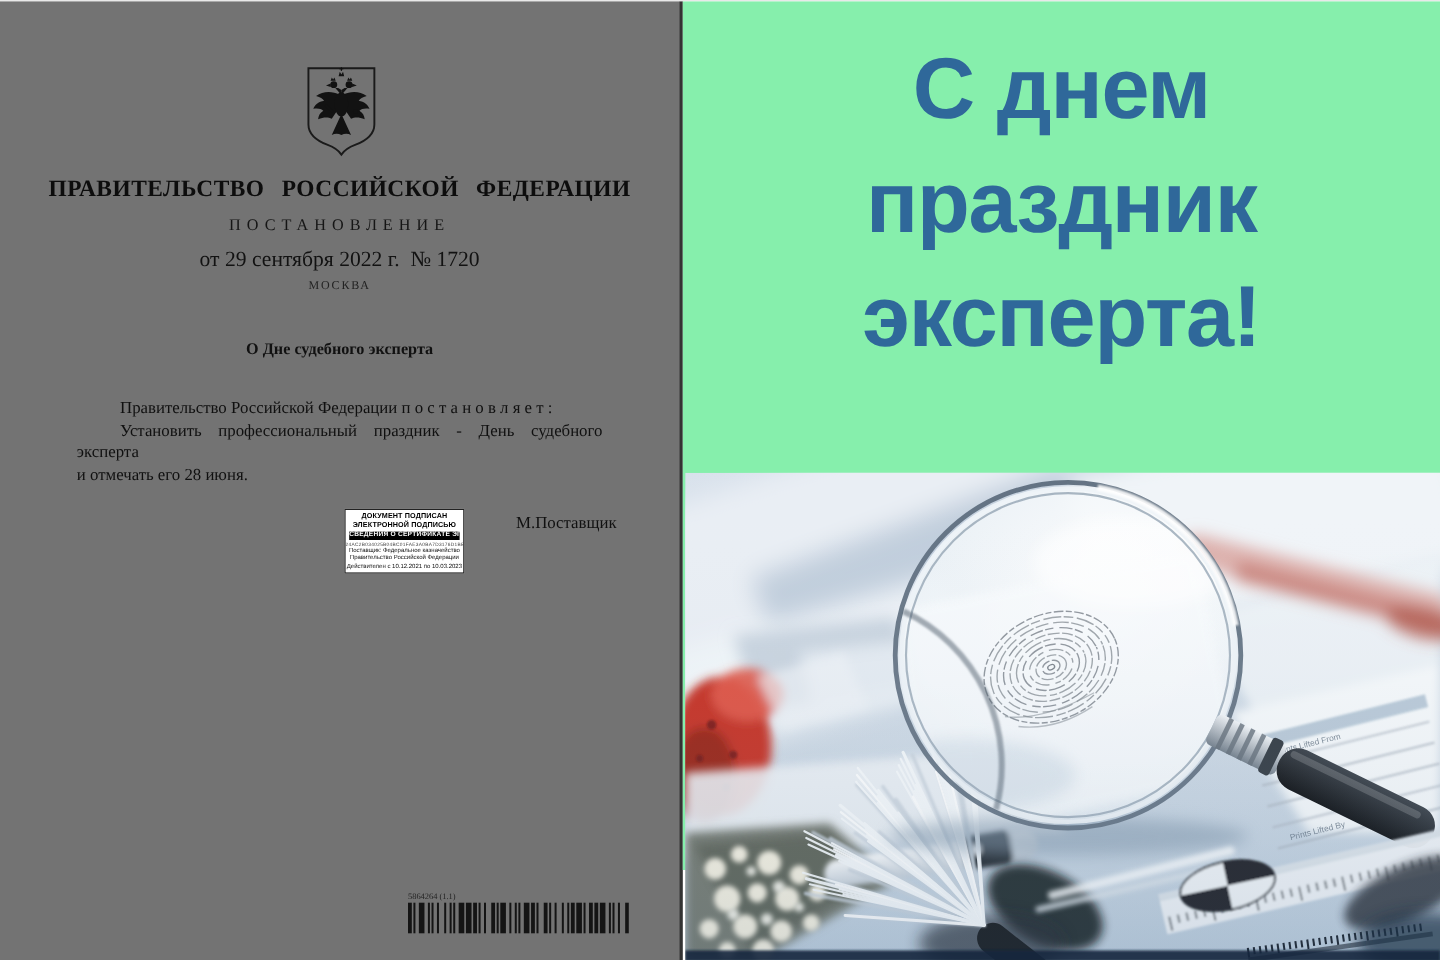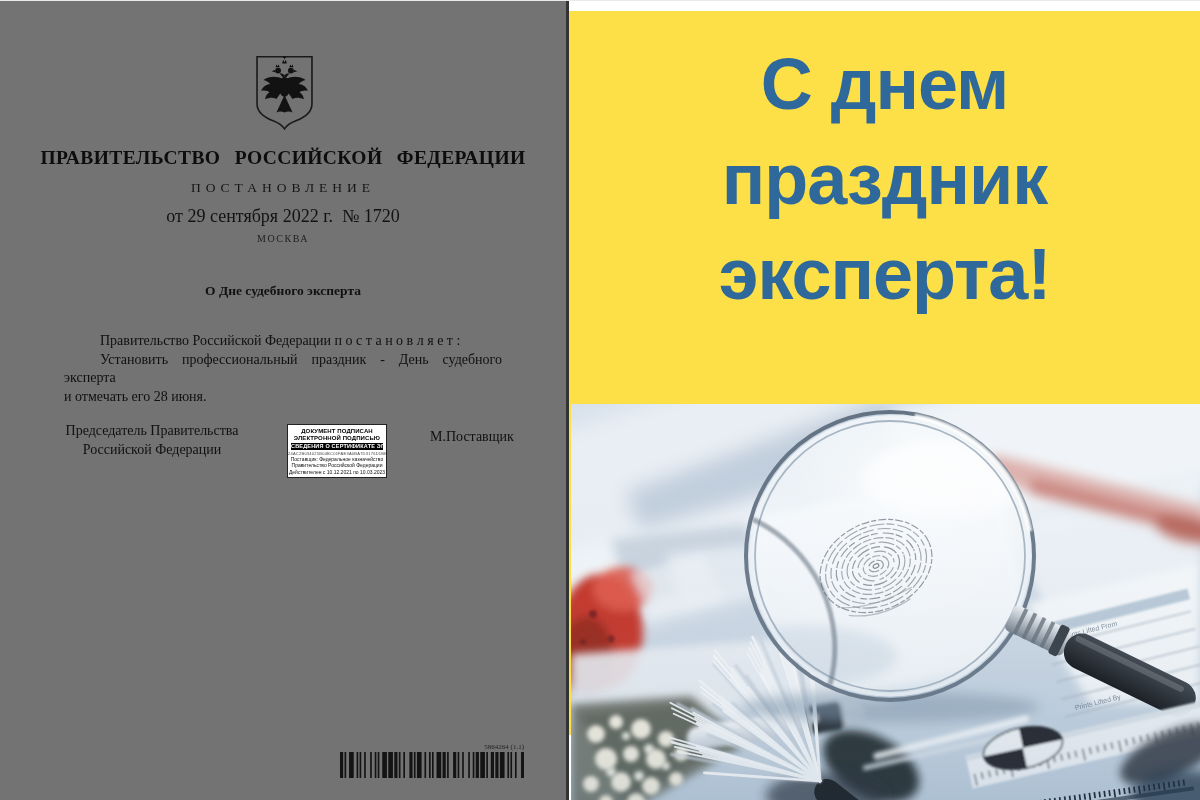--- a/index.html
+++ b/index.html
@@ -23,26 +23,26 @@
   .sig-left{left:62px;top:420px;width:180px;text-align:center;font-size:14px;line-height:19px;}
   .sig-name{left:430px;top:428px;width:110px;font-size:14px;}
   
   .stamp{left:287px;top:423px;width:100px;height:54px;box-sizing:border-box;border:1.5px solid #222;
          background:#fff;text-align:center;font-family:"Liberation Sans",sans-serif;overflow:hidden;}
   .stamp .s1{font-weight:bold;font-size:6px;line-height:7px;margin-top:2.5px;letter-spacing:.1px;color:#000;}
   .stamp .sbar{background:#000;color:#fff;font-weight:bold;font-size:5.5px;line-height:7px;margin:1.5px 3px 1px;
                letter-spacing:.2px;white-space:nowrap;}
   .stamp .scert{font-size:4px;line-height:5px;color:#444;letter-spacing:.25px;white-space:nowrap;}
   .stamp .sline{font-size:5px;line-height:6.4px;color:#111;white-space:nowrap;}
-  .bc-label{left:340px;top:742px;width:184px;text-align:right;font-size:7px;color:#222;}
+  .bc-label{left:340px;top:742px;width:184px;text-align:left;font-size:7px;color:#222;}
   .bc-svg{left:340px;top:751px;width:184px;height:26px;}
   
   .divider{position:absolute;left:566px;top:0;width:3px;height:800px;background:#333;}
   
-  .right{position:absolute;left:569px;top:0;width:631px;height:724px;background:#fde047;margin-top:10px;}
+  .right{position:absolute;left:569px;top:0;width:631px;height:724px;background:#86efac;}
   .greeting{position:absolute;left:0;top:26px;width:631px;text-align:center;
             font-family:"Liberation Sans","DejaVu Sans",sans-serif;font-weight:bold;
             font-size:72px;line-height:95px;letter-spacing:-1px;}
   .photo{position:absolute;left:2px;top:393px;width:629px;height:407px;display:block;}
 </style>
 </head>
 <body>
 
 <div class="canvas">
 
@@ -76,24 +76,20 @@
     <div class="abs dateline">от 29 сентября 2022 г. №&nbsp;1720</div>
     <div class="abs city">МОСКВА</div>
     <div class="abs subject">О Дне судебного эксперта</div>
 
     <div class="abs bodytext">
       <p class="ind"><span>Правительство Российской Федерации </span><span class="spaced">п о с т а н о в л я е т :</span></p>
       <p class="jfull">Установить профессиональный праздник - День судебного эксперта</p>
       <p>и отмечать его 28 июня.</p>
     </div>
 
-    <div class="abs sig-left">
-      <div>Председатель Правительства</div>
-      <div>Российской Федерации</div>
-    </div>
 
     <div class="abs stamp">
       <div class="s1">ДОКУМЕНТ ПОДПИСАН</div>
       <div class="s1" style="margin-top:0">ЭЛЕКТРОННОЙ ПОДПИСЬЮ</div>
       <div class="sbar">СВЕДЕНИЯ О СЕРТИФИКАТЕ ЭП</div>
       <div class="scert">24AC2B034025B04BC01FAE3A0BA7D3176D1BB</div>
       <div class="sline">Поставщик: Федеральное казначейство</div>
       <div class="sline">Правительство Российской Федерации</div>
       <div class="sline">Действителен с 10.12.2021 по 10.03.2023</div>
     </div>

